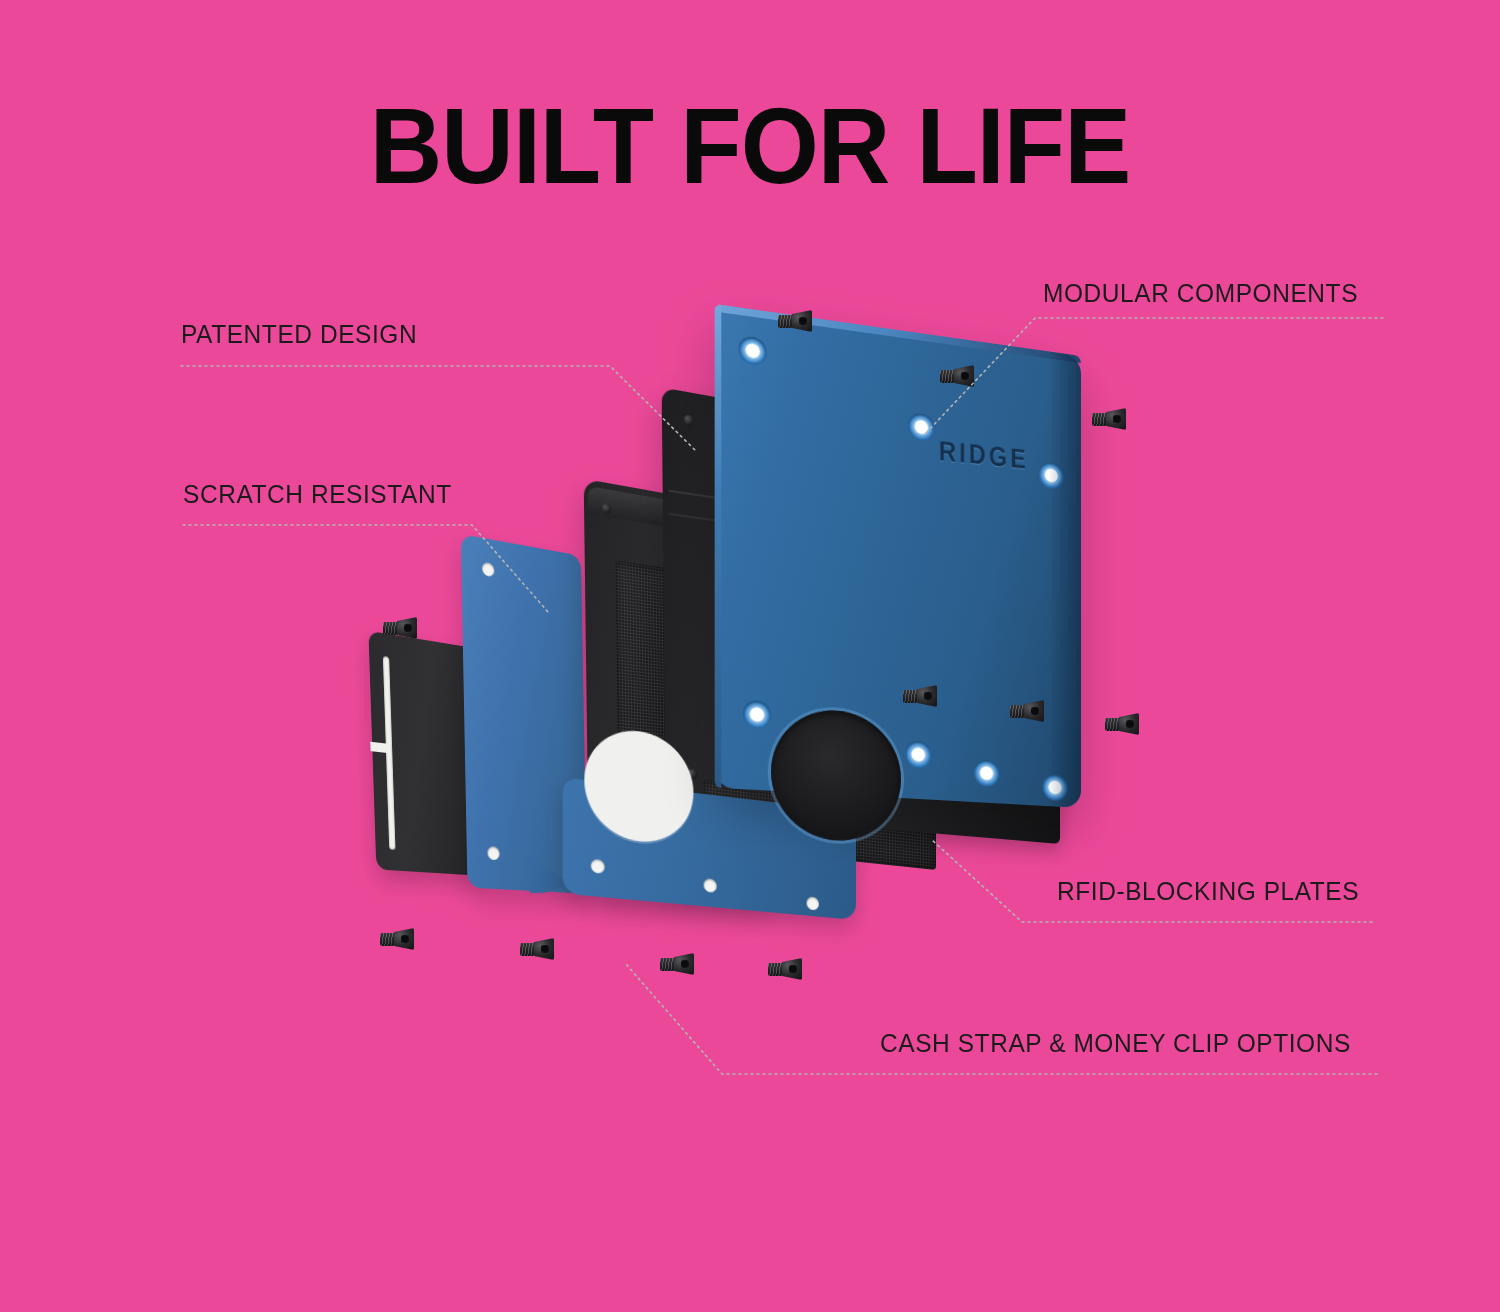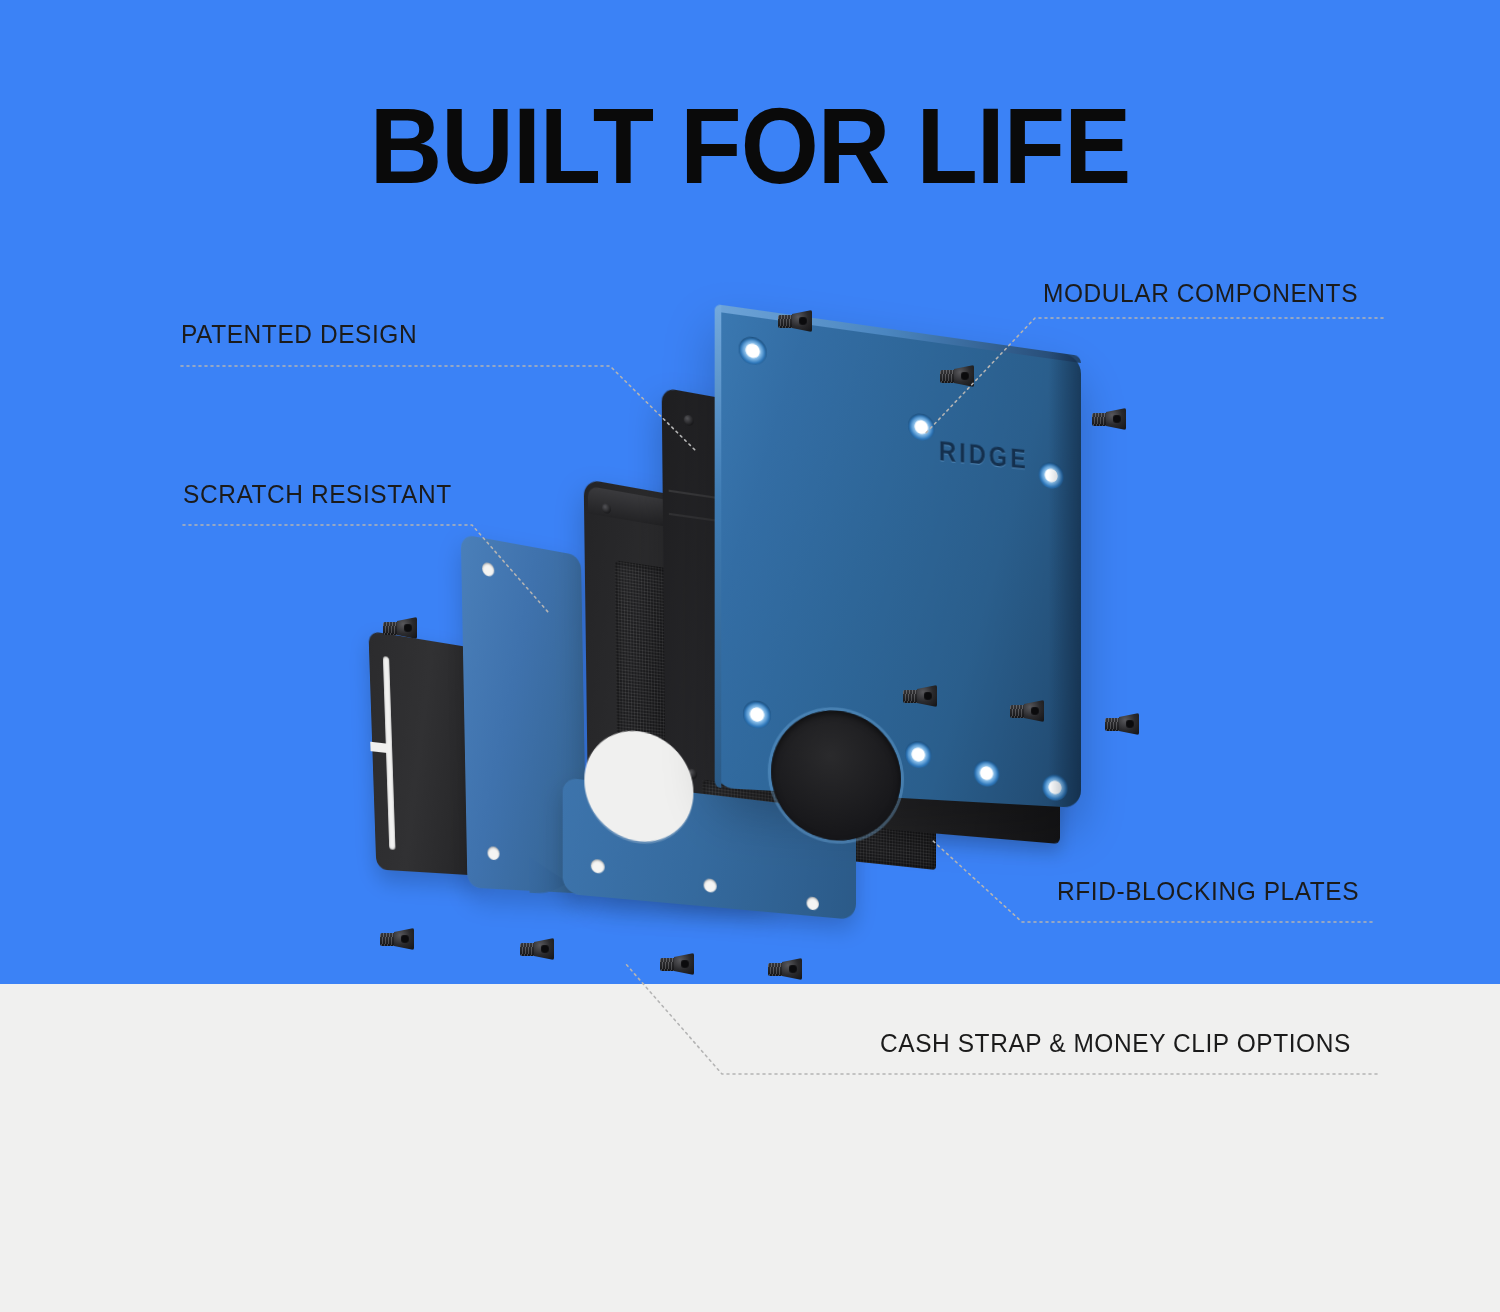--- a/index.html
+++ b/index.html
@@ -12,22 +12,22 @@
     height: 1312px;
     background: #f0f0ef;
     font-family: "Liberation Sans", sans-serif;
     overflow: hidden;
     position: relative;
   }
 
   #page {
     position: relative;
     width: 1500px;
-    height: 984px;
-    background: #3b82f6;
+    height: 1312px;
+    background: #ec4899;
   }
 
   
   .title {
     position: absolute;
     left: 0;
     top: 92px;
     width: 1500px;
     text-align: center;
     font-family: "Liberation Sans", sans-serif;

